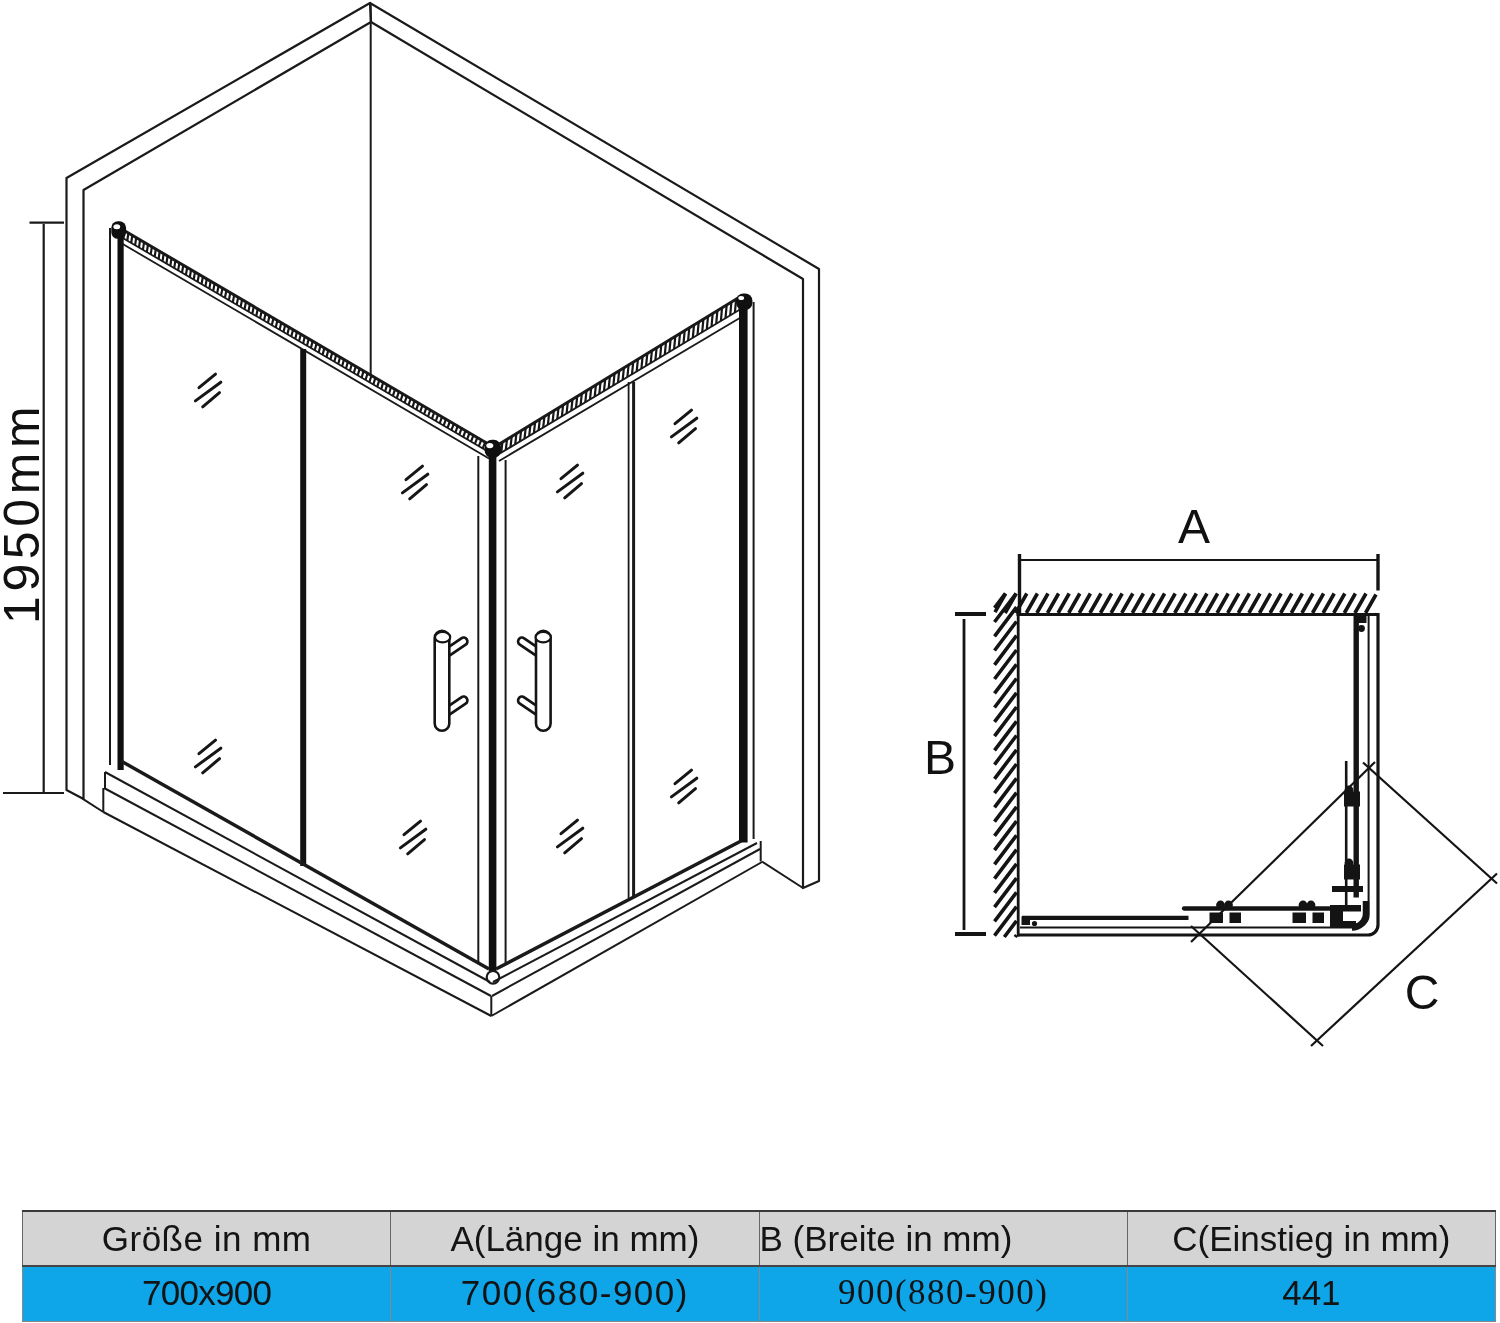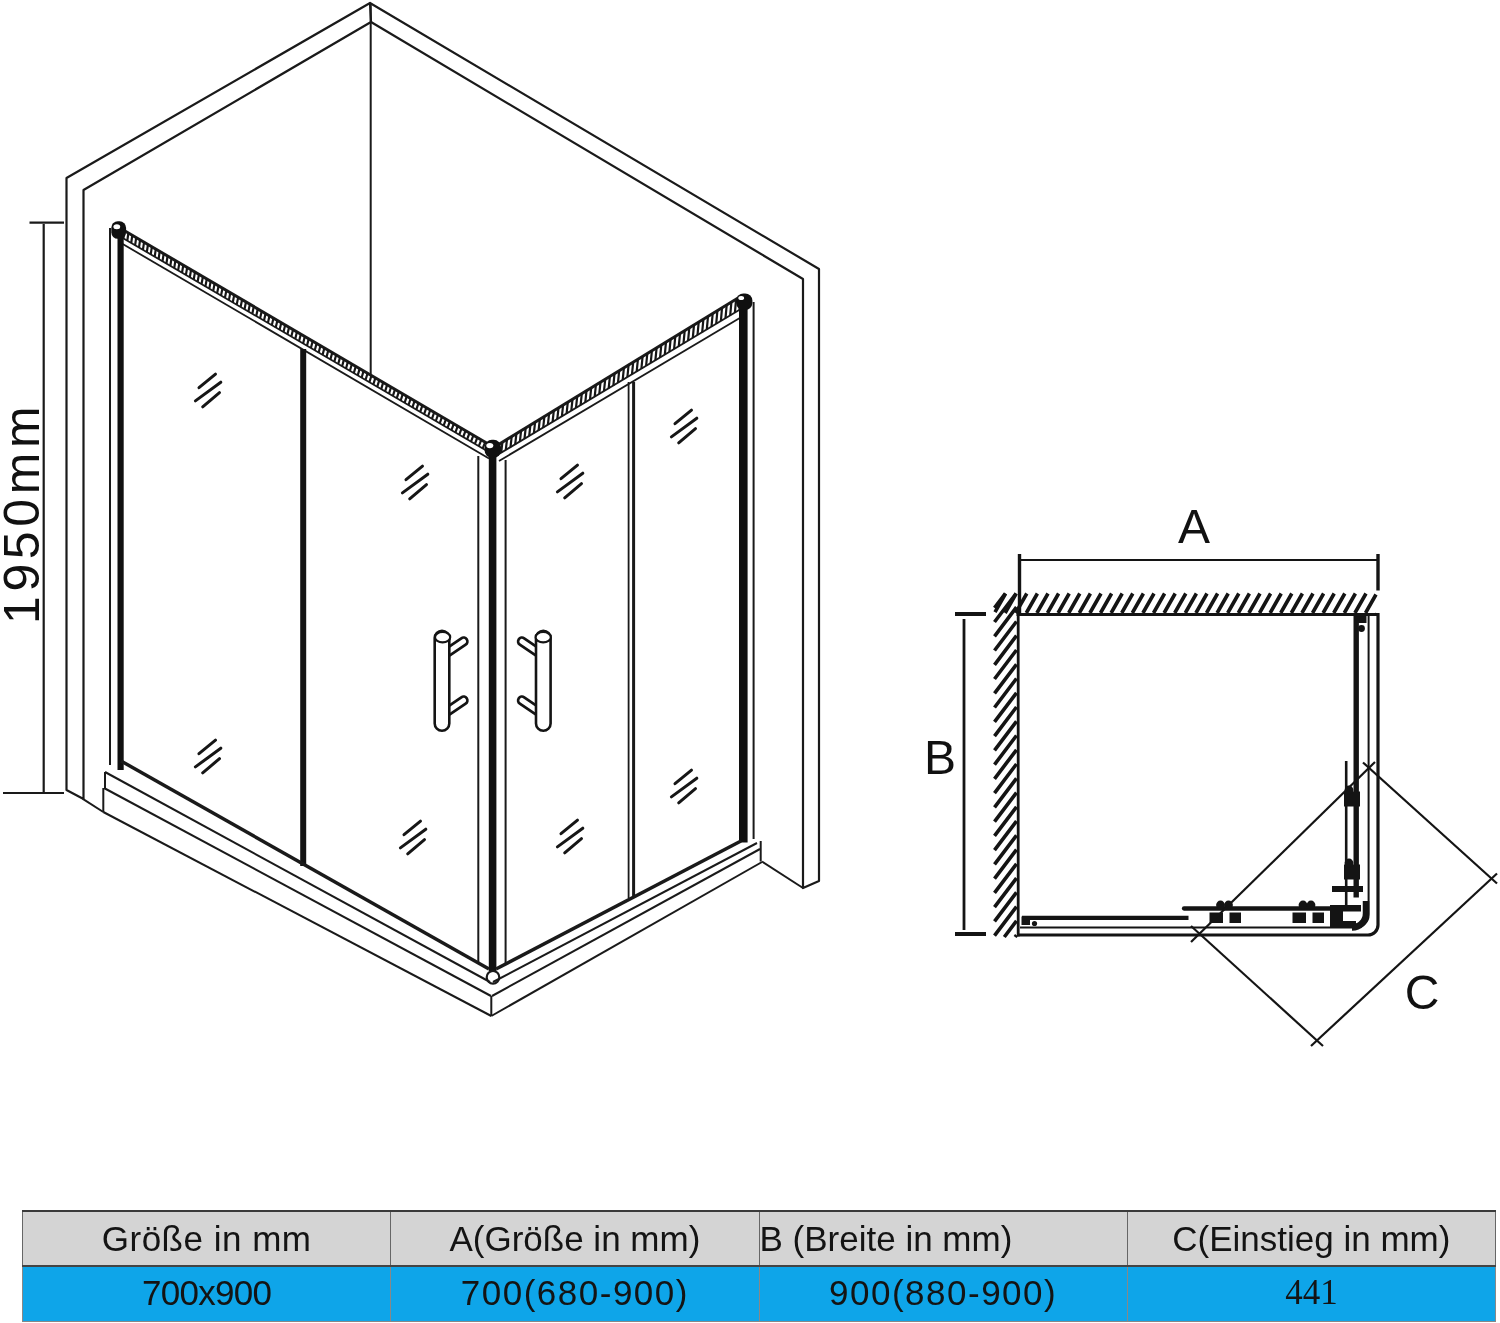--- a/index.html
+++ b/index.html
@@ -217,23 +217,23 @@
 <path d="M1363 762.5 L1497 883.5"></path>
 </g>
 
 <text x="1422" y="1009" font-size="48" text-anchor="middle">C</text>
 </svg>
 
 <table style="position:absolute;left:22px;top:1210px;width:1474px;height:110px;border-collapse:collapse;table-layout:fixed;font-size:35px;color:#141414;">
 <tbody>
       <tr style="background:#d4d4d4;height:55px;padding-left:42px;">
 <td style="border:1.4px solid #666;border-top:2.4px solid #3a3a3a;border-bottom:2px solid #444;text-align:center;padding:0;letter-spacing:0.5px;">Größe in mm</td>
-<td style="border:1.4px solid #666;border-top:2.4px solid #3a3a3a;border-bottom:2px solid #444;text-align:center;padding:0;letter-spacing:0px;">A(Größe in mm)</td>
+<td style="border:1.4px solid #666;border-top:2.4px solid #3a3a3a;border-bottom:2px solid #444;text-align:center;padding:0;letter-spacing:0px;">A(Länge in mm)</td>
 <td style="border:1.4px solid #666;border-top:2.4px solid #3a3a3a;border-bottom:2px solid #444;text-align:left;padding:0;letter-spacing:0px;">B (Breite in mm)</td>
 <td style="border:1.4px solid #666;border-top:2.4px solid #3a3a3a;border-bottom:2px solid #444;text-align:center;padding:0;letter-spacing:0px;margin-left:32px;">C(Einstieg in mm)</td>
 </tr>
       <tr style="background:#0ea5e9;height:55px;">
 <td style="border:1.4px solid #888;border-top:none;text-align:center;padding:0 0 2px 0;letter-spacing:-0.7px;">700x900</td>
 <td style="border:1.4px solid #888;border-top:none;text-align:center;padding:0 0 2px 0;letter-spacing:1.5px;">700(680-900)</td>
-<td style="border:1.4px solid #888;border-top:none;text-align:center;padding:0 0 2px 0;letter-spacing:1.5px;">900(880-900)</td>
-<td style="border:1.4px solid #888;border-top:none;text-align:center;padding:0 0 2px 0;letter-spacing:0px;font-family:Liberation Serif, serif;">441</td>
+<td style="border:1.4px solid #888;border-top:none;text-align:center;padding:0 0 2px 0;letter-spacing:1.5px;font-family:Liberation Serif, serif;">900(880-900)</td>
+<td style="border:1.4px solid #888;border-top:none;text-align:center;padding:0 0 2px 0;letter-spacing:0px;">441</td>
 </tr>
     </tbody>
   </table>
 </body></html>

